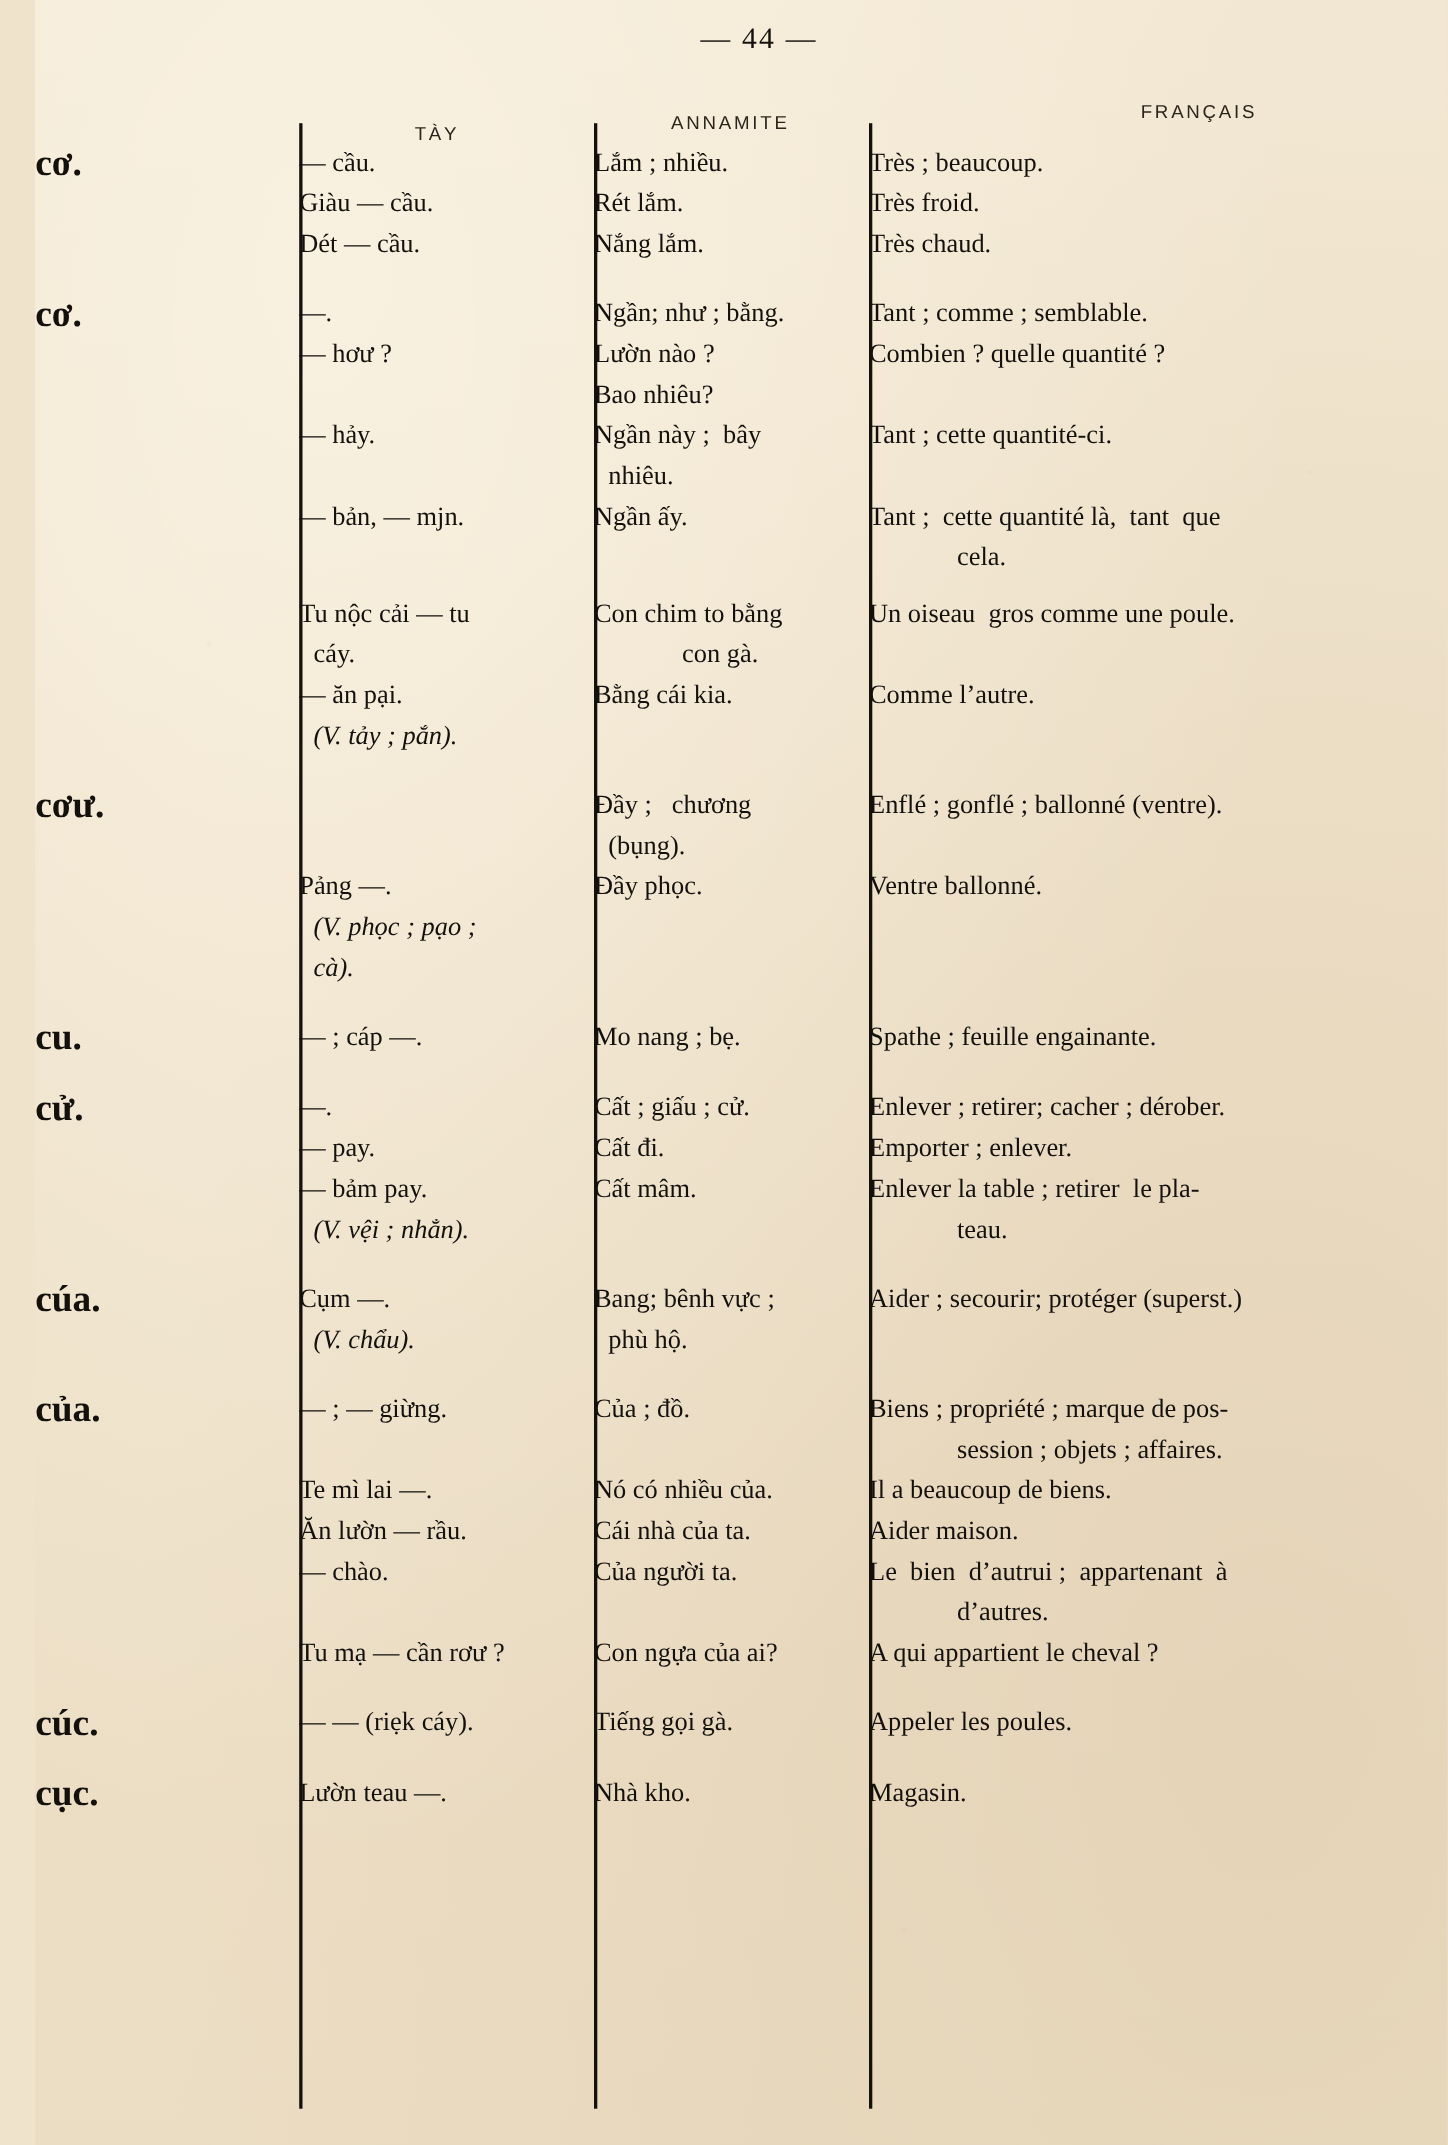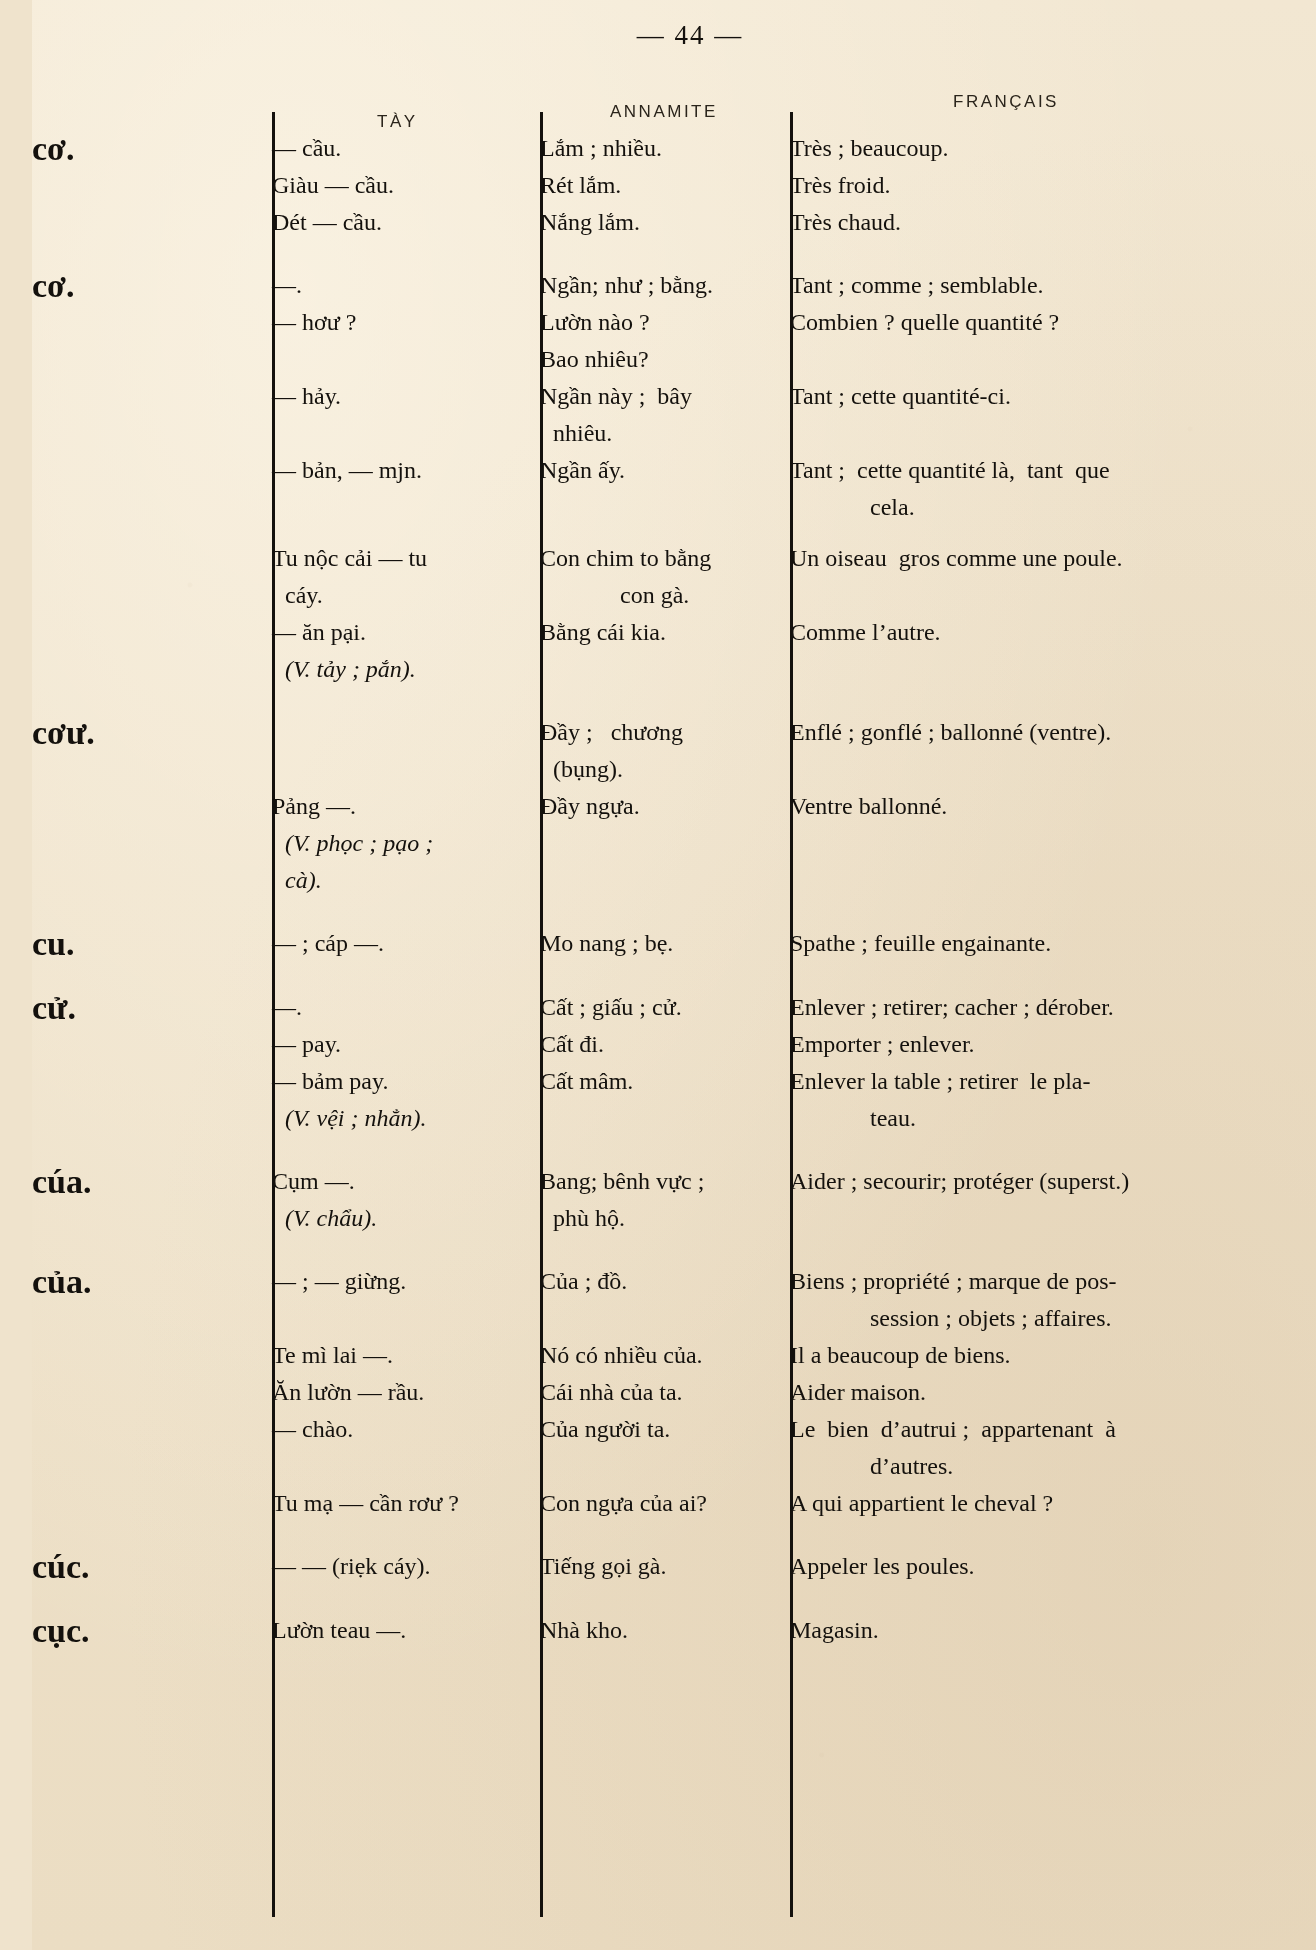--- a/index.html
+++ b/index.html
@@ -53,21 +53,21 @@
   
   .col-head {
     position: absolute;
     font-size: 17px;
     letter-spacing: 2.5px;
     font-family: "Liberation Sans", sans-serif;
     color: #2a241b;
   }
   #head-tay    { left: 345px; top: 112px; }
   #head-anna   { left: 578px; top: 102px; }
-  #head-fr     { left: 921px; top: 92px;  }
+  #head-fr     { left: 1005px; top: 92px;  }
 
   
   .vrule {
     position: absolute;
     top: 112px;
     width: 3px;
     height: 1805px;
     background: #14110d;
   }
   #rule-1 { left: 240px; }
@@ -233,21 +233,21 @@
         <td class="cell-tay">
           <span class="ln">&nbsp;</span>
           <span class="ln">&nbsp;</span>
           <span class="ln">Pảng —.</span>
           <span class="ln ind1 ital">(V. phọc ; pạo ;</span>
           <span class="ln ind1 ital">cà).</span>
         </td>
         <td class="cell-ann">
           <span class="ln">Đầy ;   chương</span>
           <span class="ln ind1">(bụng).</span>
-          <span class="ln">Đầy ngựa.</span>
+          <span class="ln">Đầy phọc.</span>
         </td>
         <td class="cell-fr">
           <span class="ln">Enflé ; gonflé ; ballonné (ventre).</span>
           <span class="ln">&nbsp;</span>
           <span class="ln">Ventre ballonné.</span>
         </td>
       </tr>
       <tr class="spacer-row">
           <td></td>
           <td></td>

